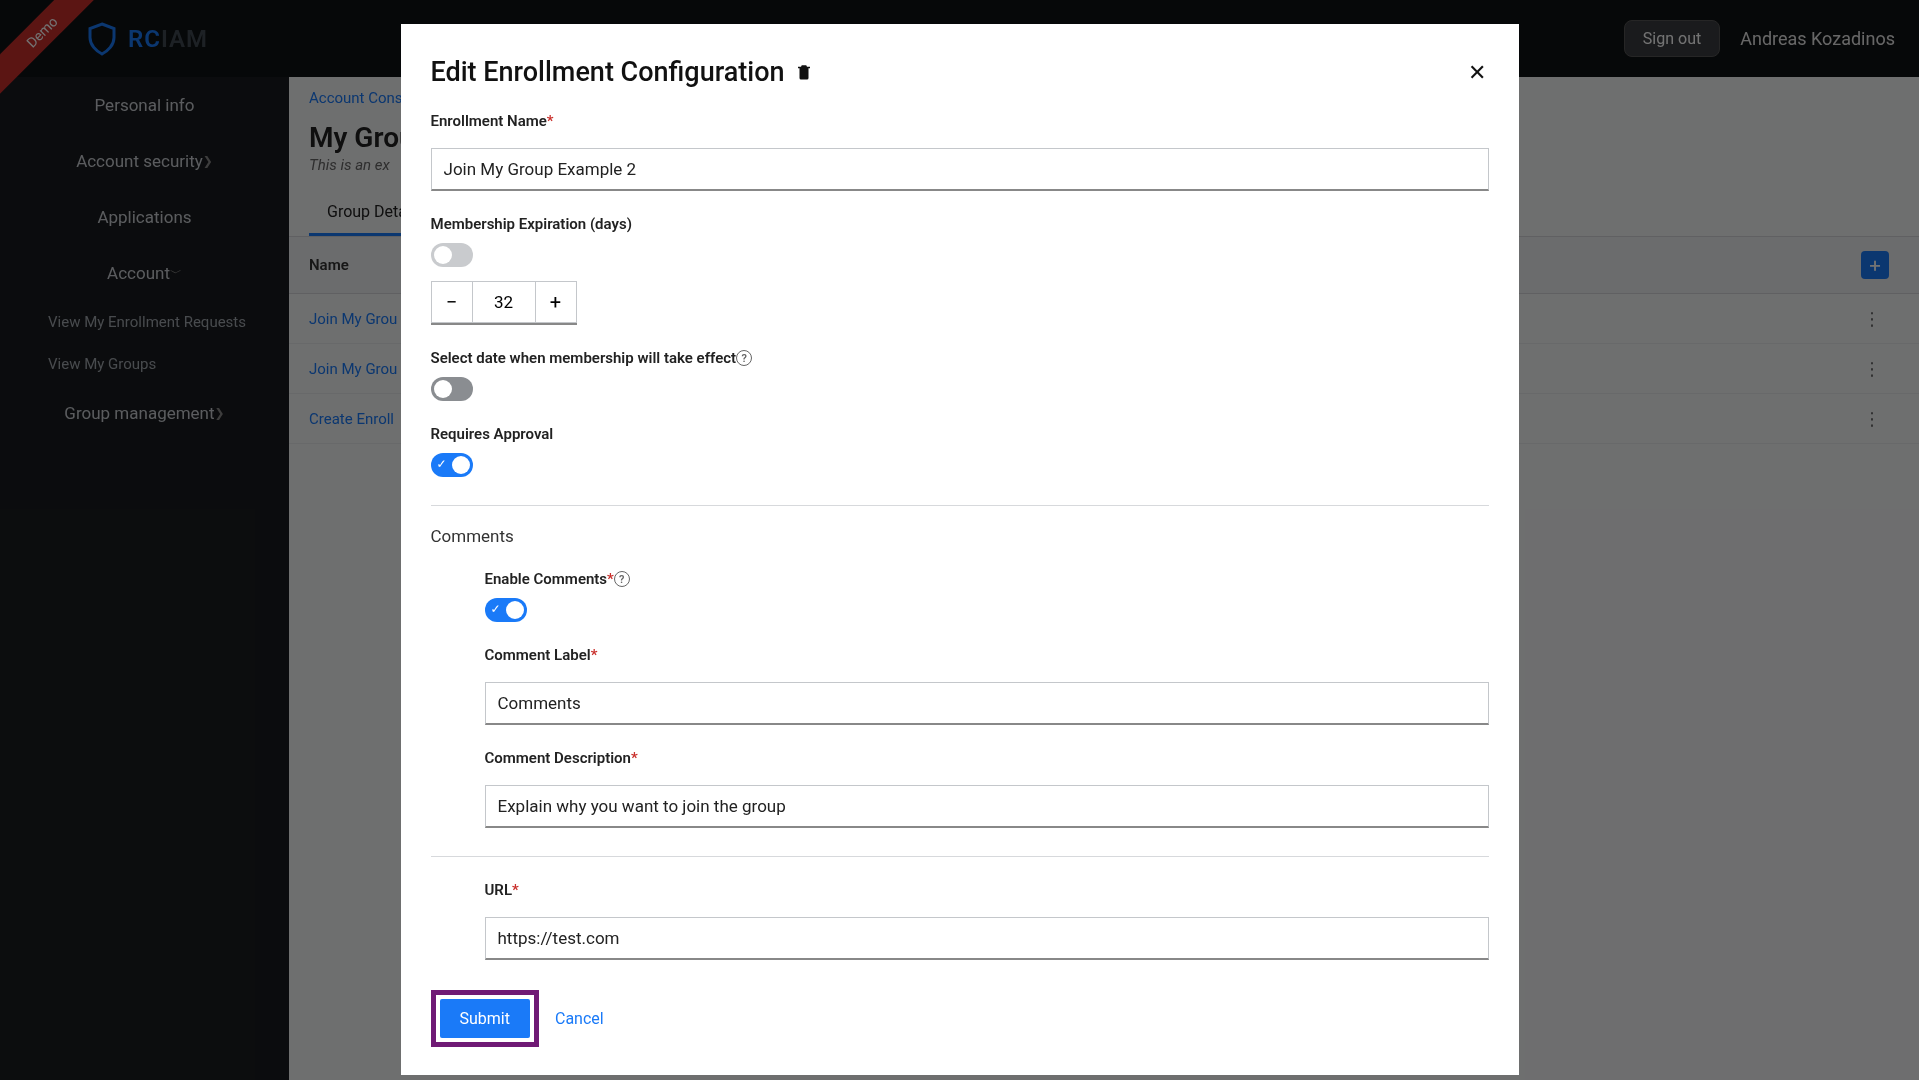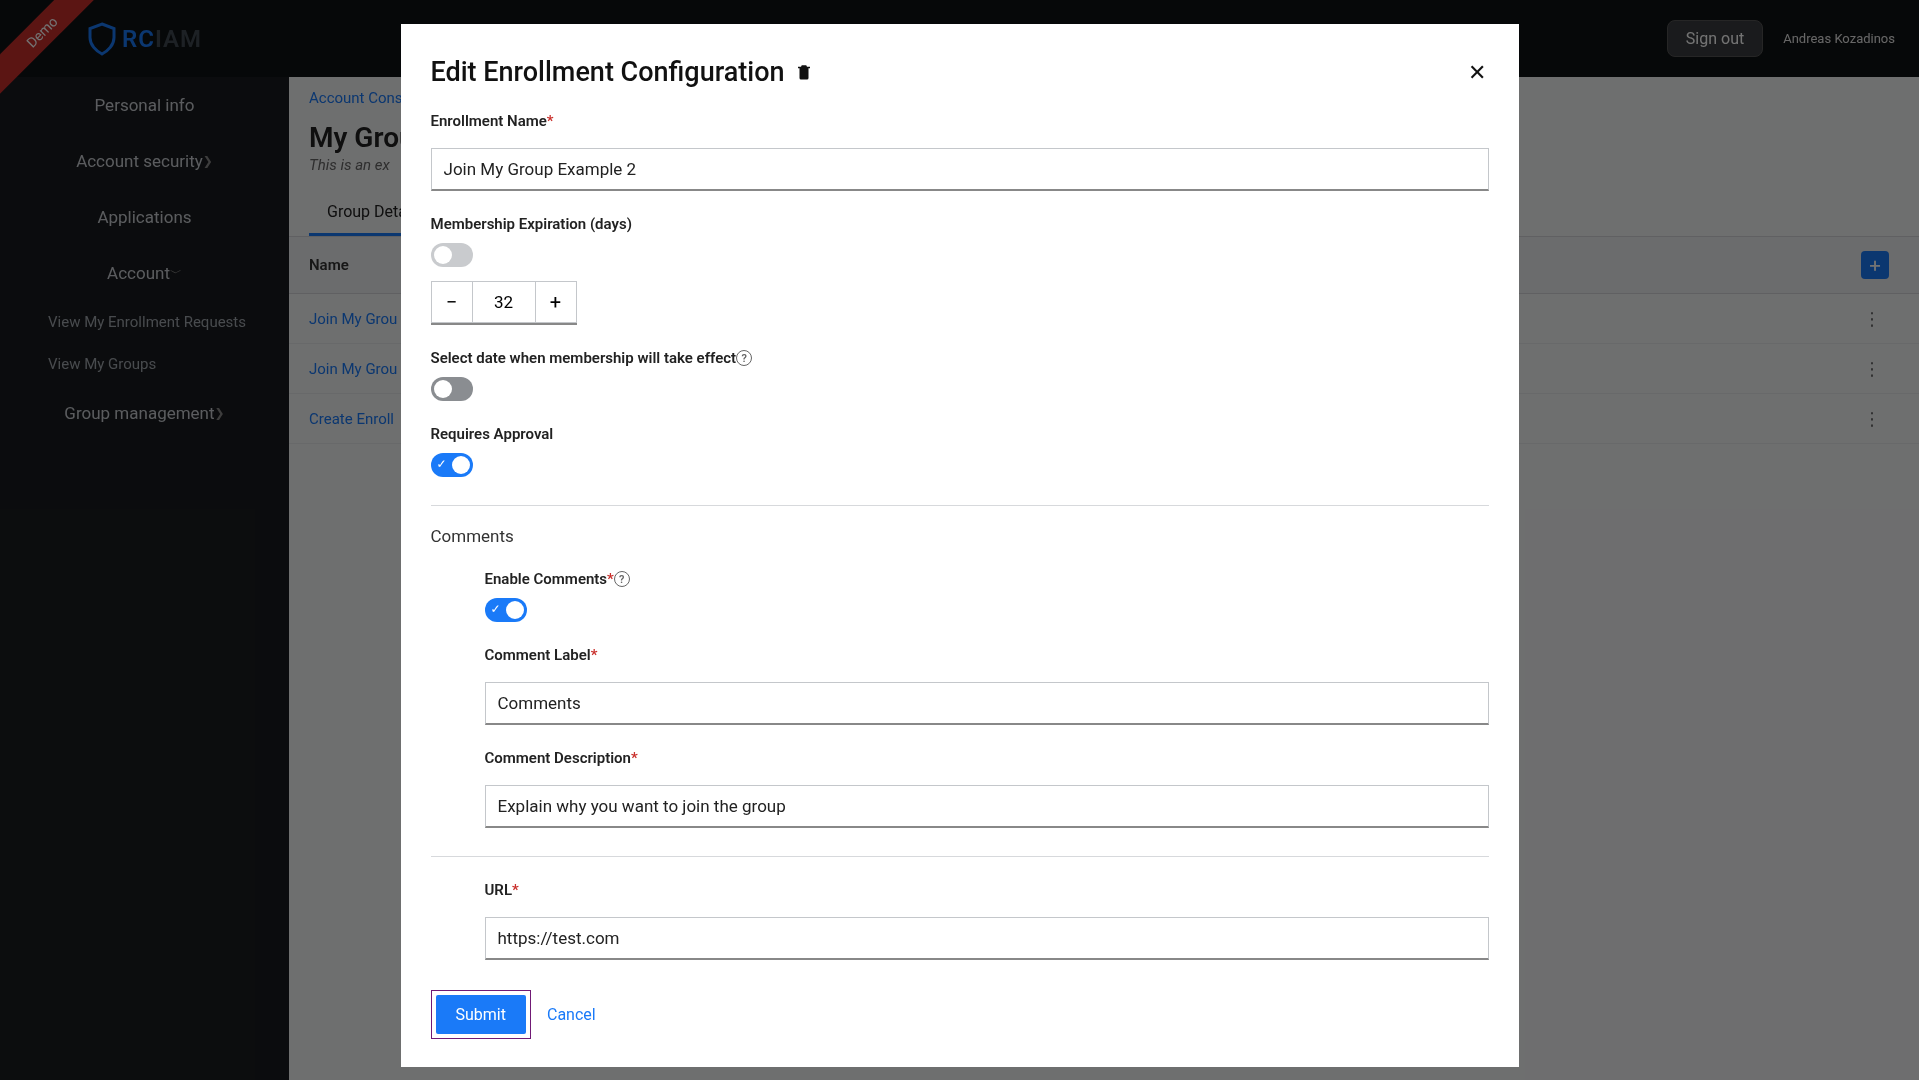--- a/index.html
+++ b/index.html
@@ -3,28 +3,28 @@
 <meta charset="utf-8">
 <style>
 * { margin:0; padding:0; box-sizing:border-box; font-family:-apple-system,BlinkMacSystemFont,"Segoe UI",Roboto,Arial,sans-serif; }
 body { width:1919px; height:1080px; overflow:hidden; background:#1a1c1f; position:relative; }
 
 
 .ribbon { position:absolute; top:18px; left:-48px; width:180px; background:#c9302c; color:#fff; text-align:center; font-size:14px; padding:6px 0; transform:rotate(-45deg); z-index:50; }
 
 
 .topbar { height:77px; background:#0f1214; display:flex; align-items:center; padding:0 24px; color:#fff; }
-.logo { display:flex; align-items:center; gap:2px; margin-left:60px; }
+.logo { display:flex; align-items:center; gap:8px; margin-left:60px; }
 .logo svg { width:36px; height:36px; }
 .logo-text { font-size:24px; font-weight:600; letter-spacing:1px; }
 .logo-text .rc { color:#1a7af8; }
 .logo-text .iam { color:#414a53; }
 .topbar-spacer { flex:1; }
 .signout-btn { background:#3a3d41; border:1px solid #555; color:#fff; padding:8px 18px; border-radius:8px; font-size:16px; margin-right:20px; cursor:pointer; }
-.username { color:#e4e4e4; font-size:13px; }
+.username { color:#e4e4e4; font-size:18px; }
 
 
 .sidebar { position:absolute; top:77px; left:0; width:289px; bottom:0; background:#1a1c1f; }
 .side-item { color:#c9cdd2; padding:18px 24px; font-size:17px; cursor:pointer; display:flex; align-items:center; justify-content:center; }
 .side-sub { color:#a0a6ad; padding:12px 24px 12px 48px; font-size:15px; cursor:pointer; }
 .chev { font-size:12px; color:#888; }
 
 
 .main { position:absolute; top:77px; left:289px; right:0; bottom:0; background:#f4f5f6; }
 .breadcrumb { padding:12px 20px 0; font-size:15px; color:#1a7af8; }
@@ -73,21 +73,21 @@
 
 
 .sect-div { border:none; border-top:1px solid #d7d9dc; margin-top:28px; }
 .sect-title { font-size:17px; color:#333; margin-top:20px; }
 .indent { padding-left:54px; }
 
 
 .btnrow { margin-top:30px; display:flex; align-items:center; gap:16px; }
 .btn-primary { background:#1a7af8; color:#fff; border:none; padding:10px 20px; font-size:16px; border-radius:2px; cursor:pointer; }
 .btn-link { color:#1a7af8; background:none; border:none; font-size:16px; cursor:pointer; }
-.highlight-box { border:1px solid #701a75; padding:4px; display:inline-block; }
+.highlight-box { border:5px solid #701a75; padding:4px; display:inline-block; }
 
 .trash-icon svg { width:18px; height:18px; }
 </style>
 </head>
 <body>
 
 <div class="ribbon">Demo</div>
 
 <div class="topbar">
   <div class="logo">

